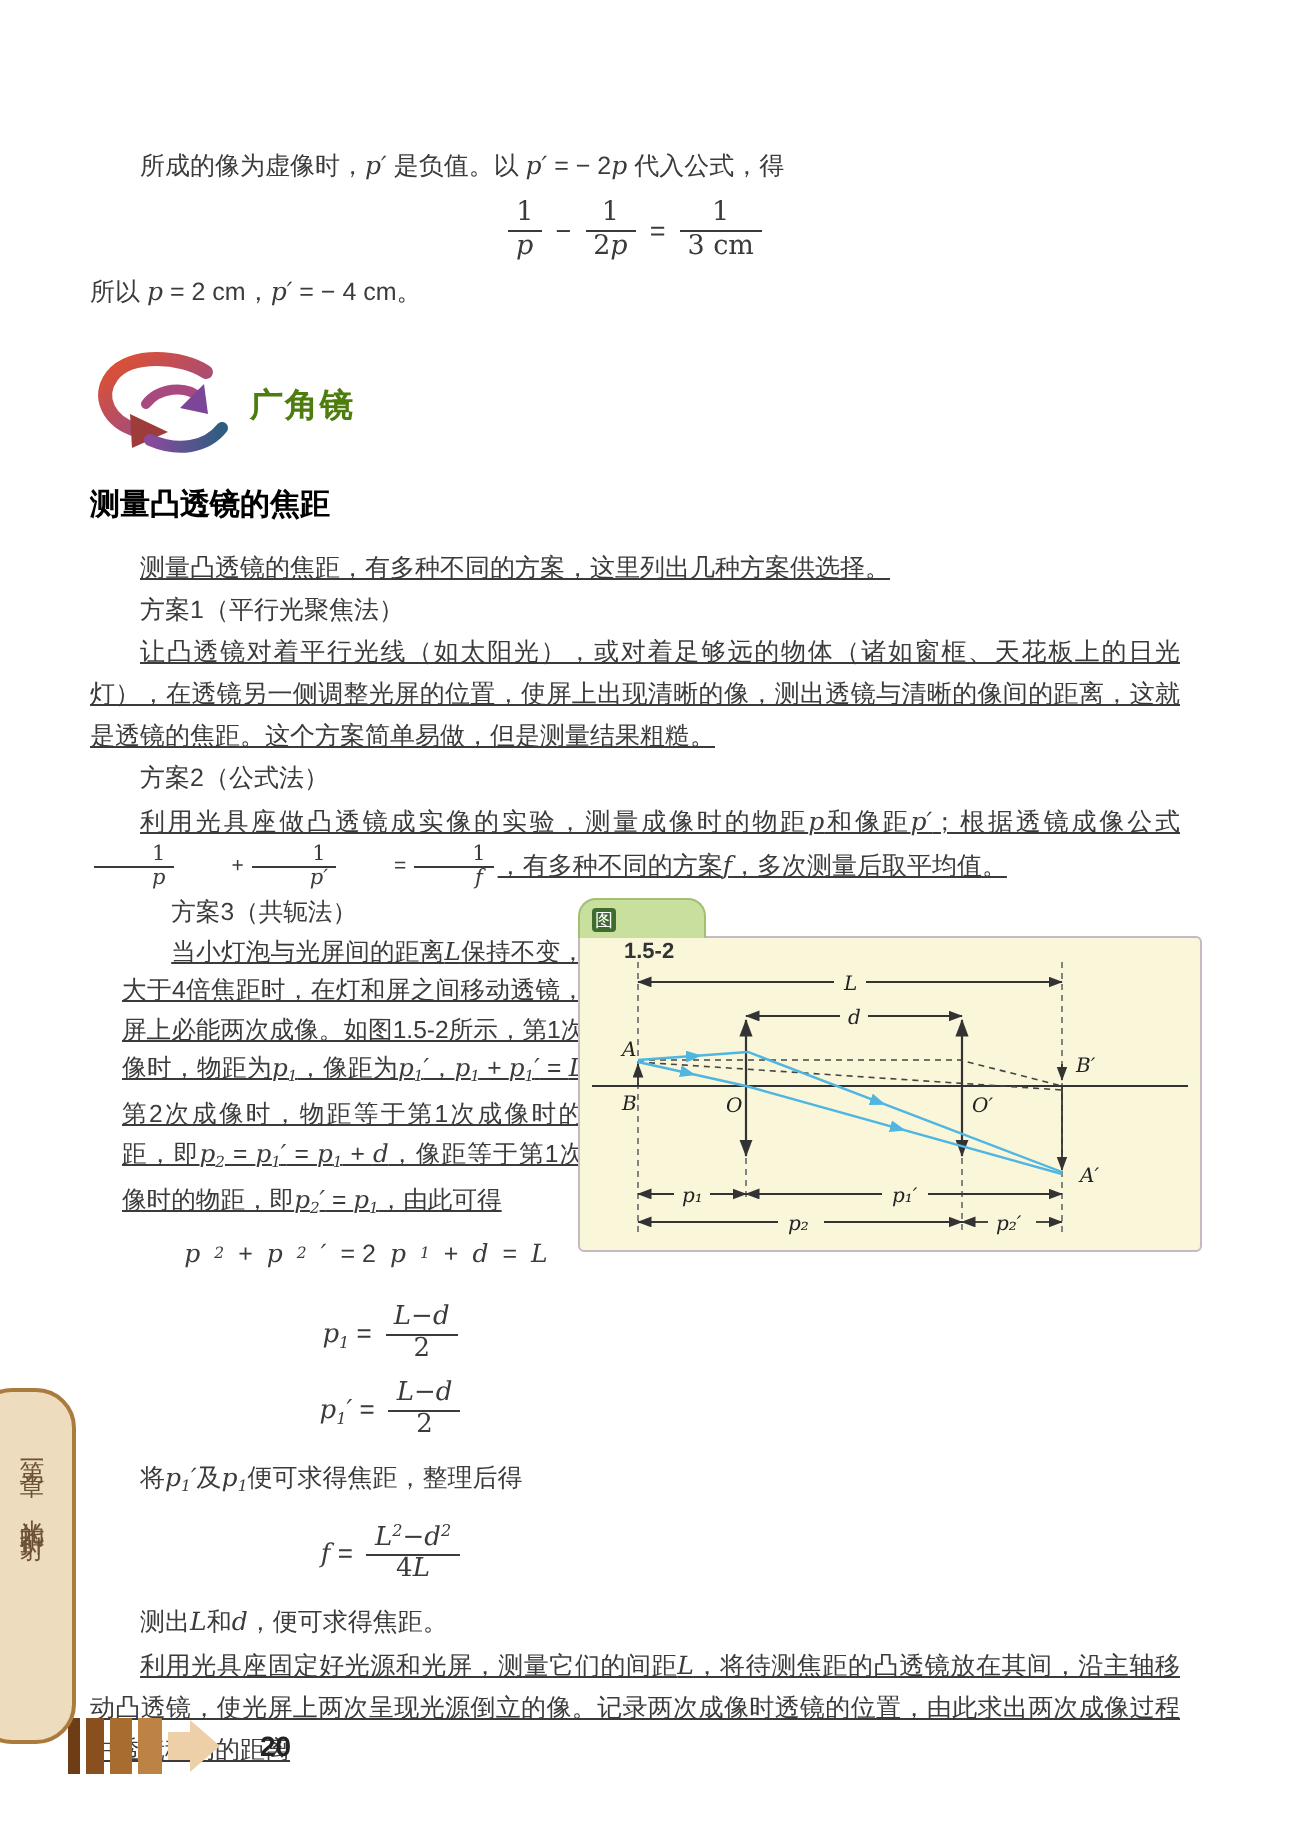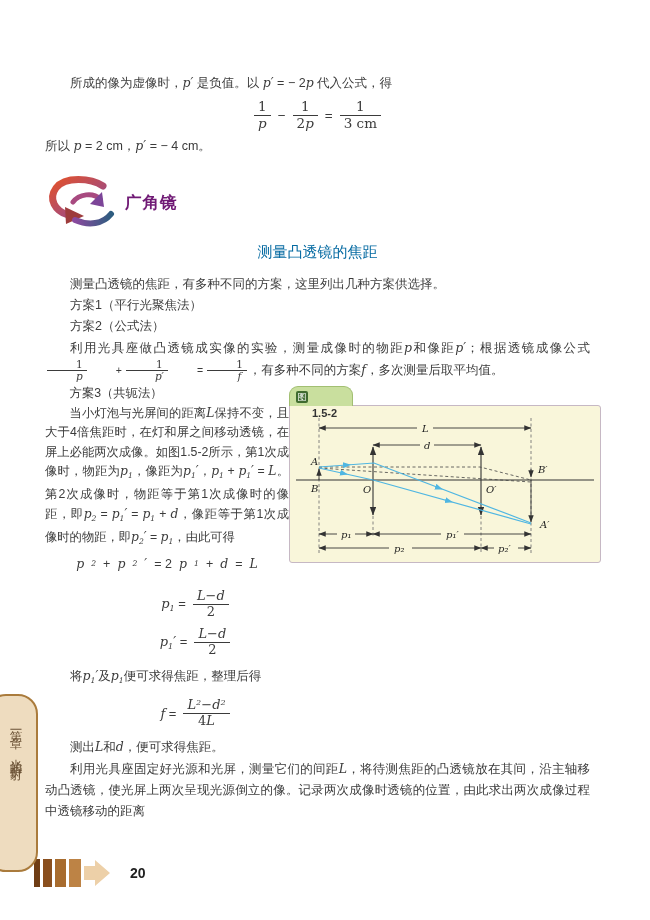--- a/index.html
+++ b/index.html
@@ -3,41 +3,41 @@
 <meta charset="utf-8">
 <style>
   html,body{margin:0;padding:0;}
   body{
     width:650px;height:920px;position:relative;background:#ffffff;overflow:hidden;
     font-family:"Liberation Sans","DejaVu Sans",sans-serif;color:#3b3b3b;font-size:12.5px;
   }
   .main{position:absolute;left:45px;top:72px;width:545px;}
   p{margin:0;line-height:21px;}
   .indent{text-indent:2em;}
-  .just{text-align:justify;}
+  .just{text-align:justify;text-decoration:underline;}
   .head-line{line-height:21px;}
   
   .v{font-family:"DejaVu Serif","Liberation Serif",serif;font-style:italic;}
   .sb{font-family:"DejaVu Serif",serif;font-style:italic;font-size:0.62em;vertical-align:-0.35em;}
   .sp{font-family:"DejaVu Serif",serif;font-style:italic;font-size:0.62em;vertical-align:0.55em;}
   
   .frac{display:inline-block;text-align:center;line-height:1.15;vertical-align:middle;font-family:"DejaVu Serif",serif;}
   .frac .fn{display:block;border-bottom:1px solid #3b3b3b;padding:0 4px;}
   .frac .fd{display:block;padding:0 4px;}
   .center-row{text-align:center;margin:5px 0 4px 0;}
   .dispf{display:inline-flex;align-items:center;gap:7px;font-size:13.5px;}
   .ifrac{display:inline-flex;align-items:center;gap:4px;font-size:10.5px;vertical-align:middle;margin:0 2px;}
   .ifrac .frac{line-height:1.05;}
   
   .logo-row{display:flex;align-items:center;margin-top:18px;height:56px;}
-  .logo-label{font-size:16.5px;font-weight:bold;color:#701a75;margin-left:8px;letter-spacing:1px;}
-  .article-title{text-align:center;font-weight:normal;font-size:15px;color:#0369a1;margin:12px 0 12px 0;}
+  .logo-label{font-size:16.5px;font-weight:bold;color:#4d7c0f;margin-left:8px;letter-spacing:1px;}
+  .article-title{font-weight:bold;font-size:15px;color:#000000;margin:12px 0 12px 0;}
   
   .twocol{position:relative;height:198px;margin-top:2px;}
-  .leftcol{width:244px;}
+  .leftcol{width:244px;margin-left:16px;}
   .leftcol p{font-size:12.3px;line-height:19.5px;}
   .leftcol .center-row{margin-top:5px;}
   .leftcol .dispf{font-size:12.5px;}
   
   .fig{position:absolute;left:244px;top:2px;width:312px;}
   .fig-tab{width:64px;height:20px;background:#c9df9e;border:1px solid #a2bf72;border-bottom:none;
     border-radius:9px 9px 0 0;display:flex;align-items:center;gap:4px;padding-left:6px;box-sizing:border-box;position:relative;z-index:2;}
   .fig-tab-icon{display:inline-block;width:12px;height:12px;background:#3f6b2f;color:#fff;font-size:9px;line-height:12px;text-align:center;border-radius:2px;}
   .fig-tab-label{font-size:11px;font-weight:bold;color:#333;margin-top:32px;}
   .fig-box{width:310px;height:156px;background:#f9f6da;border:1px solid #c6b8c4;border-radius:0 3px 3px 3px;margin-top:-1px;}
@@ -106,20 +106,21 @@
       <path d="M28,26 C34,18 48,16 55,23" fill="none" stroke="#a84a80" stroke-width="5" stroke-linecap="round"></path>
       <polygon points="57,16 59,31 45,28" fill="#7c4598"></polygon>
     </svg>
     <span class="logo-label">广角镜</span>
   </div>
 
   <div class="article-title">测量凸透镜的焦距</div>
 
   <p class="indent just">测量凸透镜的焦距，有多种不同的方案，这里列出几种方案供选择。</p>
   <p class="indent">方案1（平行光聚焦法）</p>
+  <p class="indent just">让凸透镜对着平行光线（如太阳光），或对着足够远的物体（诸如窗框、天花板上的日光灯），在透镜另一侧调整光屏的位置，使屏上出现清晰的像，测出透镜与清晰的像间的距离，这就是透镜的焦距。这个方案简单易做，但是测量结果粗糙。</p>
   <p class="indent">方案2（公式法）</p>
   <p class="indent just"><span><span>利用光具座做凸透镜成实像的实验，测量成像时的物距</span><span class="v">p</span><span>和像距</span><span class="v">p′</span><span>；根据透镜成像公式 </span></span><span class="ifrac">
         <span class="frac">
           <span class="fn">1</span>
           <span class="fd"><span class="v">p</span></span>
         </span>
         <span>+</span>
         <span class="frac">
           <span class="fn">1</span>
           <span class="fd"><span class="v">p′</span></span>

